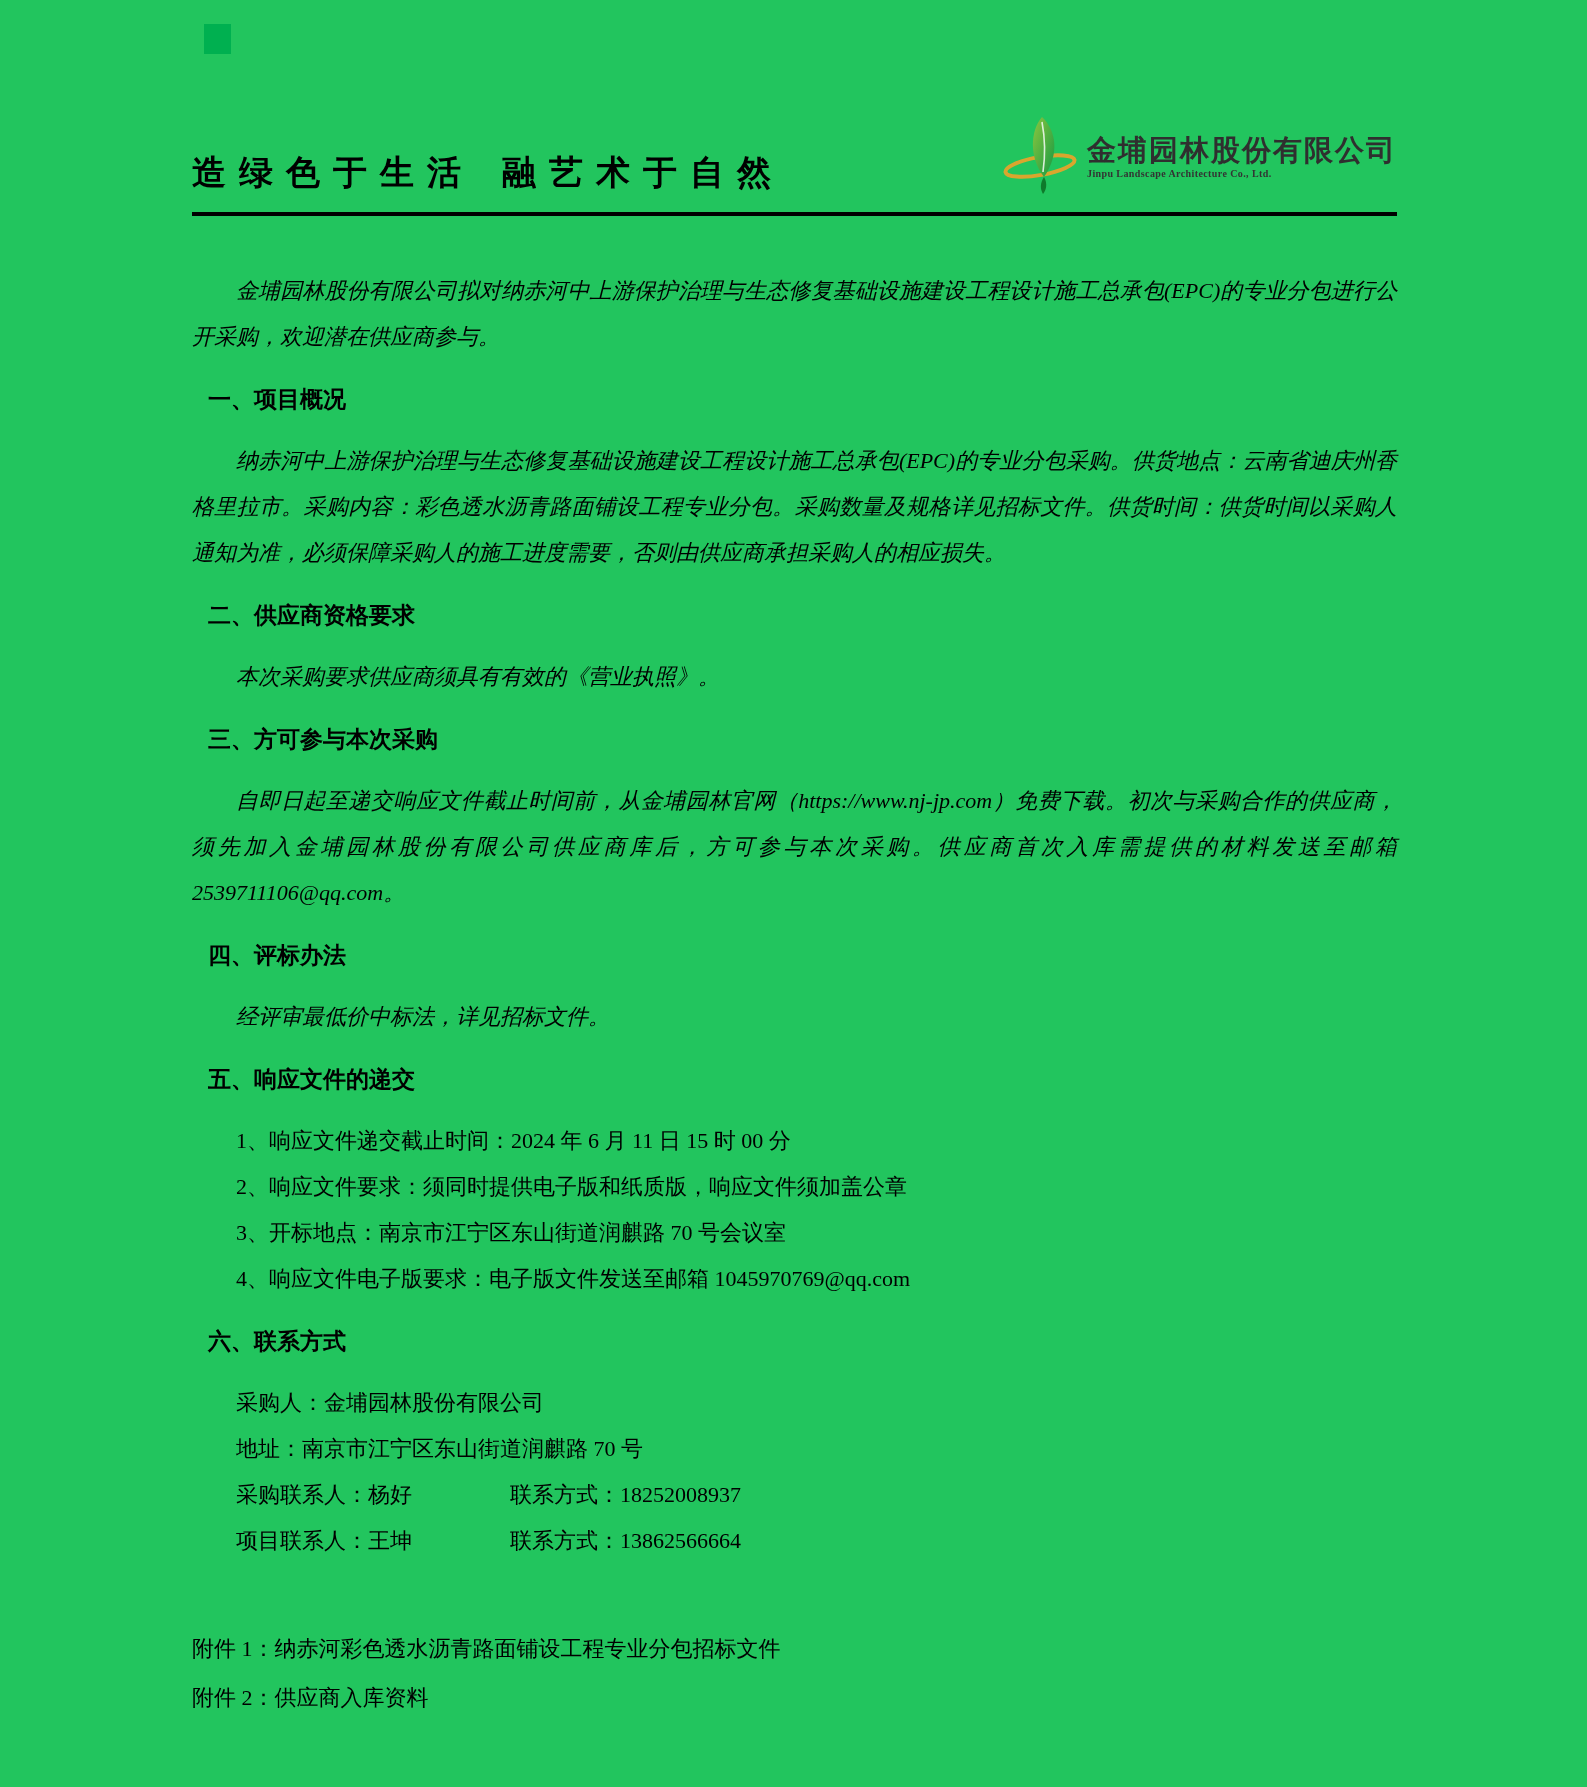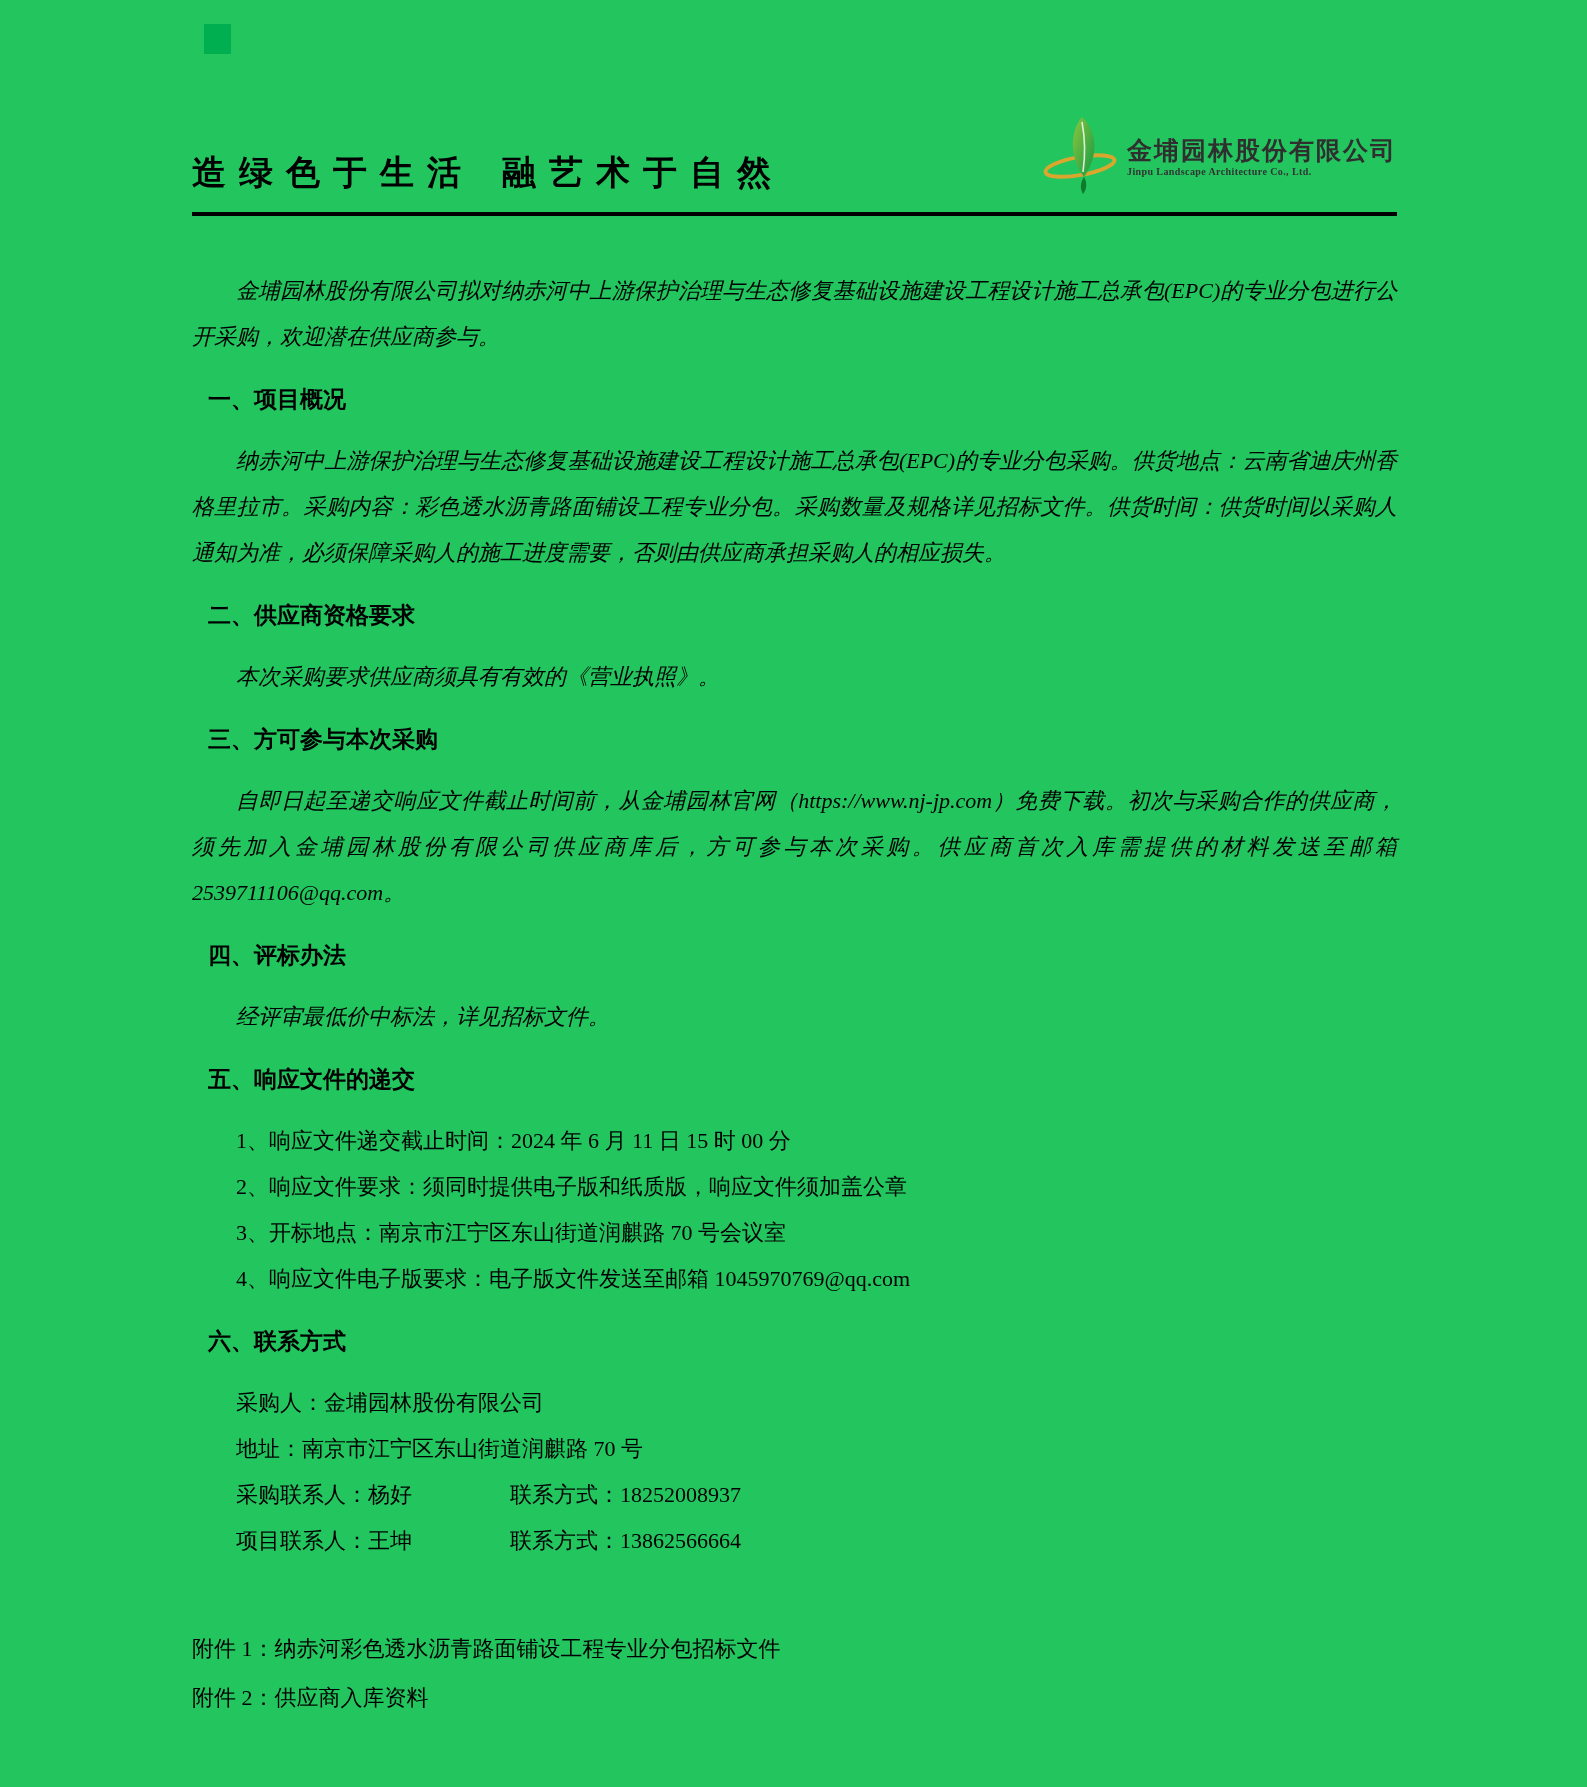--- a/index.html
+++ b/index.html
@@ -41,21 +41,21 @@
     letter-spacing: 13px;
     padding-bottom: 4px;
     white-space: nowrap;
   }
   .slogan .part2 { margin-left: 28px; }
   .logo { display: flex; align-items: center; gap: 8px; }
   .logo-text { display: flex; flex-direction: column; line-height: 1.1; }
   .logo-cn {
     font-family: "Liberation Sans", "DejaVu Sans", sans-serif;
     font-weight: bold;
-    font-size: 25px;
+    font-size: 29px;
     letter-spacing: 2px;
     color: #2f2f2f;
     white-space: nowrap;
   }
   .logo-en {
     font-family: "Liberation Serif", serif;
     font-weight: bold;
     font-size: 10px;
     color: #333;
     letter-spacing: 0.4px;

